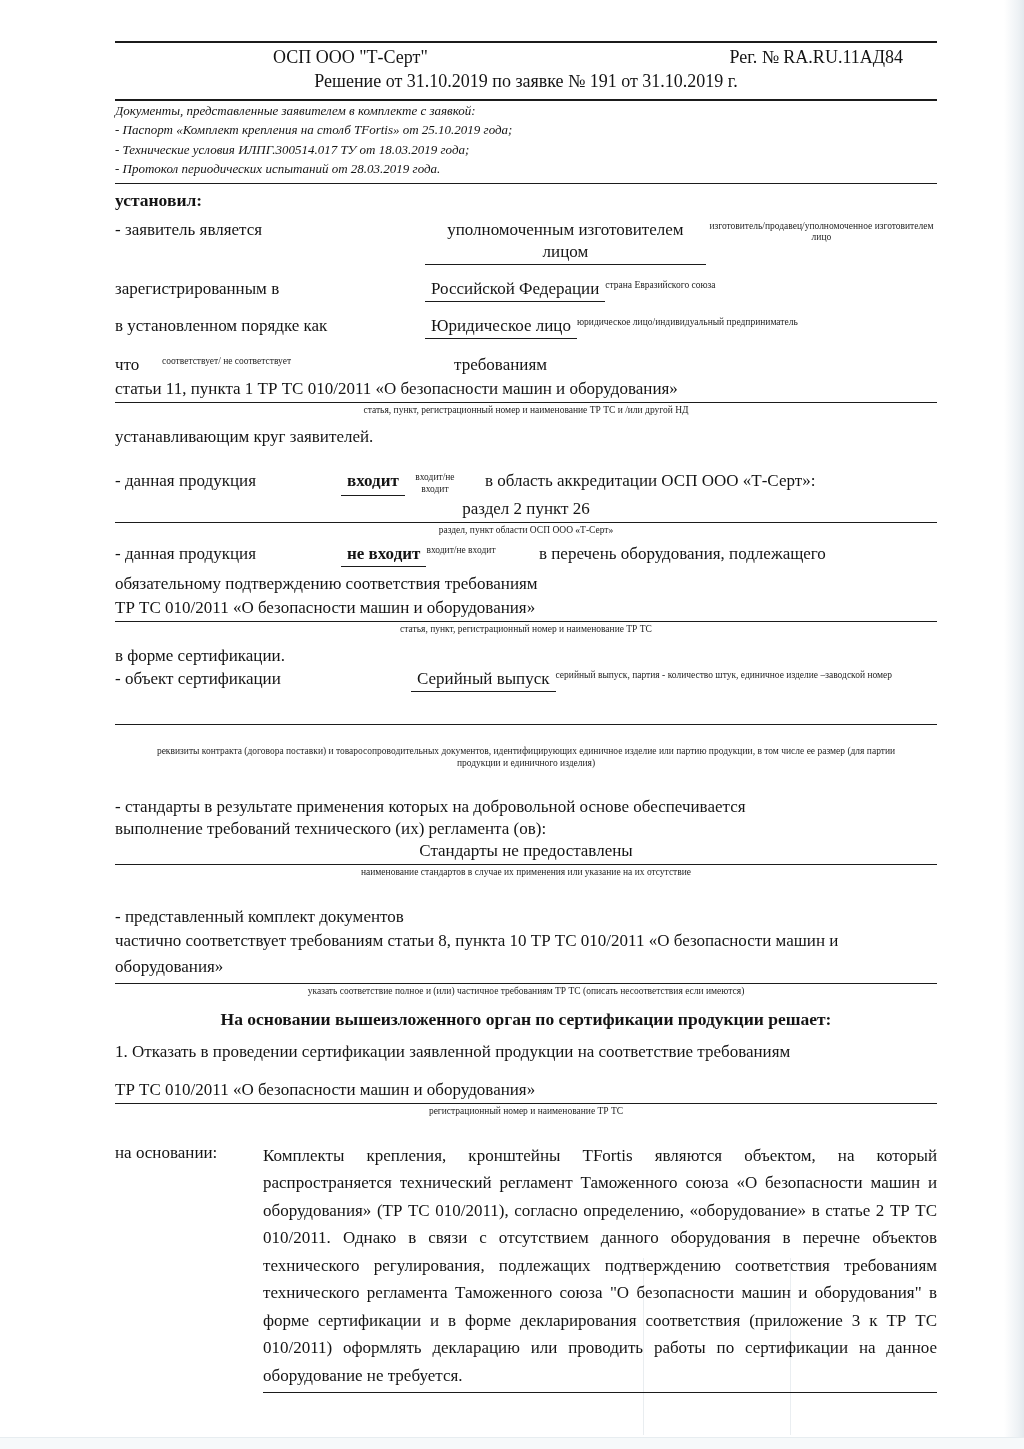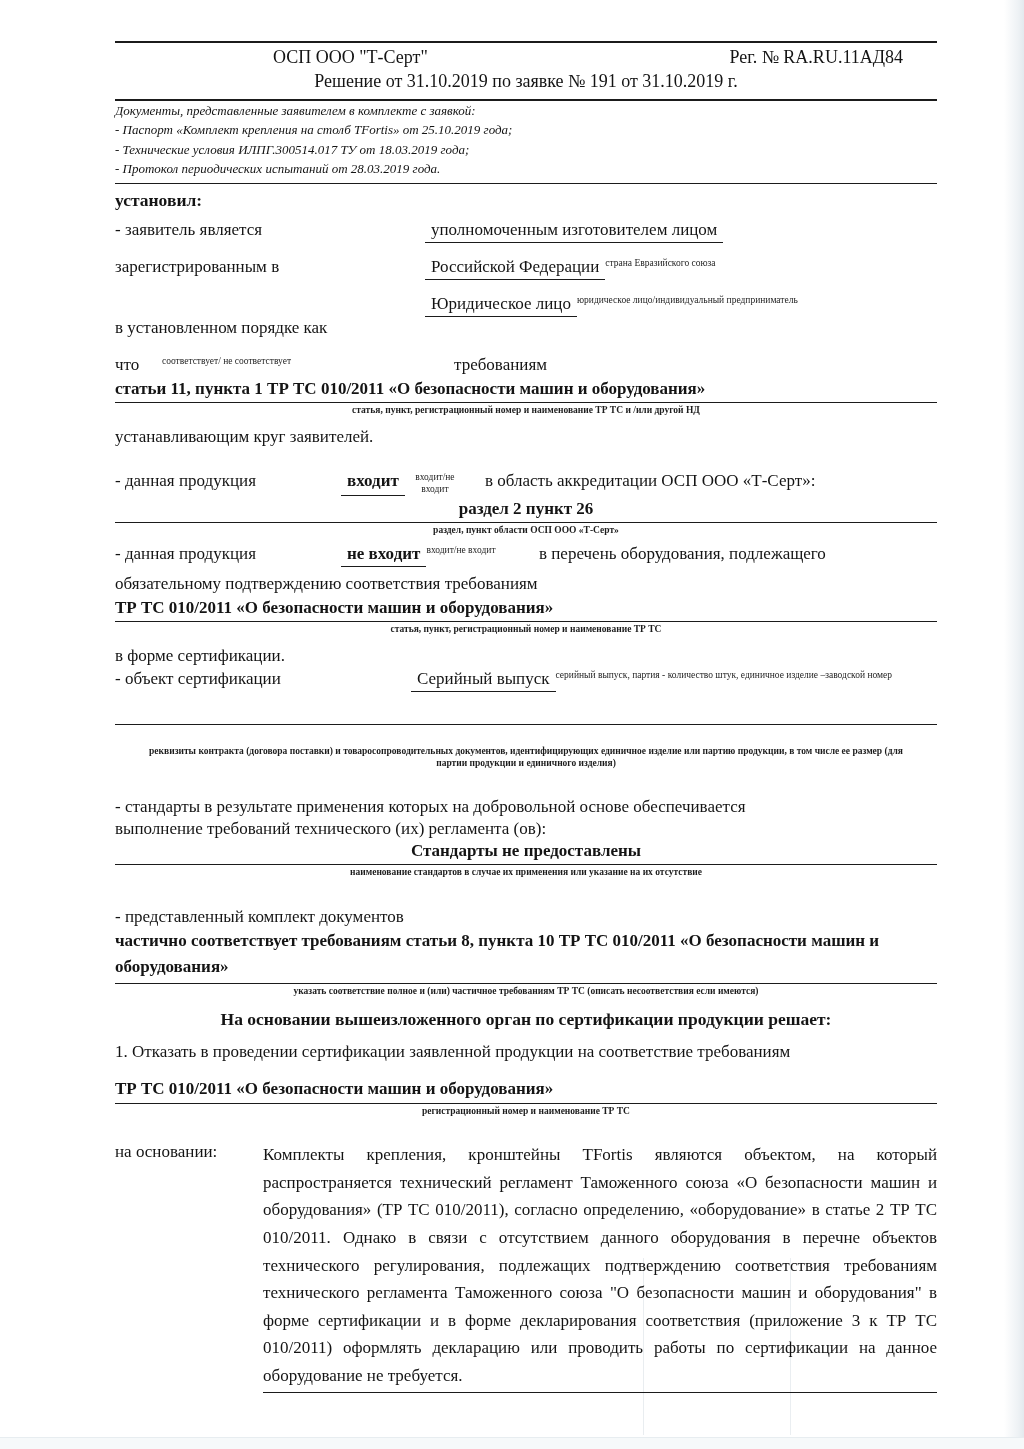--- a/index.html
+++ b/index.html
@@ -27,21 +27,21 @@
   .docs{border-bottom:1.5px solid #1b1b1b;padding-bottom:4px;font-size:13px;line-height:1.5;font-style:italic;}
   .bold{font-weight:bold;}
   .ustanovil{font-weight:bold;margin-top:5px;font-size:17.5px;}
   
   .frow{display:flex;align-items:flex-start;}
   .flabel{white-space:nowrap;}
   .ffield{display:flex;flex-direction:row;}
   .fvalue{text-align:center;border-bottom:1.5px solid #1b1b1b;padding:0 6px 1px;}
   .fvalue.left{text-align:left;padding-left:14px;}
   .fcap{font-size:9.5px;line-height:1.25;text-align:center;padding-top:2px;color:#1d1d1d;}
-  .fullblock{margin-top:0;font-weight:bold;}
+  .fullblock{margin-top:0;}
   .fullline{border-bottom:1.5px solid #1b1b1b;padding-bottom:2px;}
   .center{text-align:center;}
   .textline{margin-top:9px;}
   .suffix{margin-left:20px;white-space:nowrap;}
   
   .decision-head{font-weight:bold;text-align:center;margin-top:10px;font-size:17.5px;}
   .basis-row{display:flex;margin-top:24px;}
   .basis-label{flex:0 0 148px;}
   .basis-body{flex:1;}
   .basis-text{text-align:justify;line-height:1.62;border-bottom:1.5px solid #1b1b1b;padding-bottom:3px;}
@@ -76,33 +76,34 @@
       <div>- Технические условия ИЛПГ.300514.017 ТУ от 18.03.2019 года;</div>
       <div>- Протокол периодических испытаний от 28.03.2019 года.</div>
     </div>
 
     <div class="ustanovil">установил:</div>
 
     <div class="frow" style="margin-top:7px;">
       <div class="flabel" style="flex:0 0 310px;">- заявитель является</div>
       <div class="ffield" style="flex:1;">
         <div class="fvalue">уполномоченным изготовителем лицом</div>
+        <div class="fcap">изготовитель/продавец/уполномоченное изготовителем лицо</div>
       </div>
     </div>
 
     <div class="frow" style="margin-top:13px;">
       <div class="flabel" style="flex:0 0 310px;">зарегистрированным в</div>
       <div class="ffield" style="flex:1;">
         <div class="fvalue">Российской Федерации</div>
         <div class="fcap">страна Евразийского союза</div>
       </div>
     </div>
 
     <div class="frow" style="margin-top:13px;">
-      <div class="flabel" style="flex:0 0 310px;margin-top:24px;">в установленном порядке как</div>
+      <div class="flabel" style="flex:0 0 310px;">в установленном порядке как</div>
       <div class="ffield" style="flex:1;">
         <div class="fvalue">Юридическое лицо</div>
         <div class="fcap">юридическое лицо/индивидуальный предприниматель</div>
       </div>
     </div>
 
     <div class="frow" style="margin-top:15px;">
       <div class="flabel" style="flex:0 0 47px;">что</div>
       <div class="ffield" style="flex:0 0 272px;">
         <div class="fcap">соответствует/ не соответствует</div>

